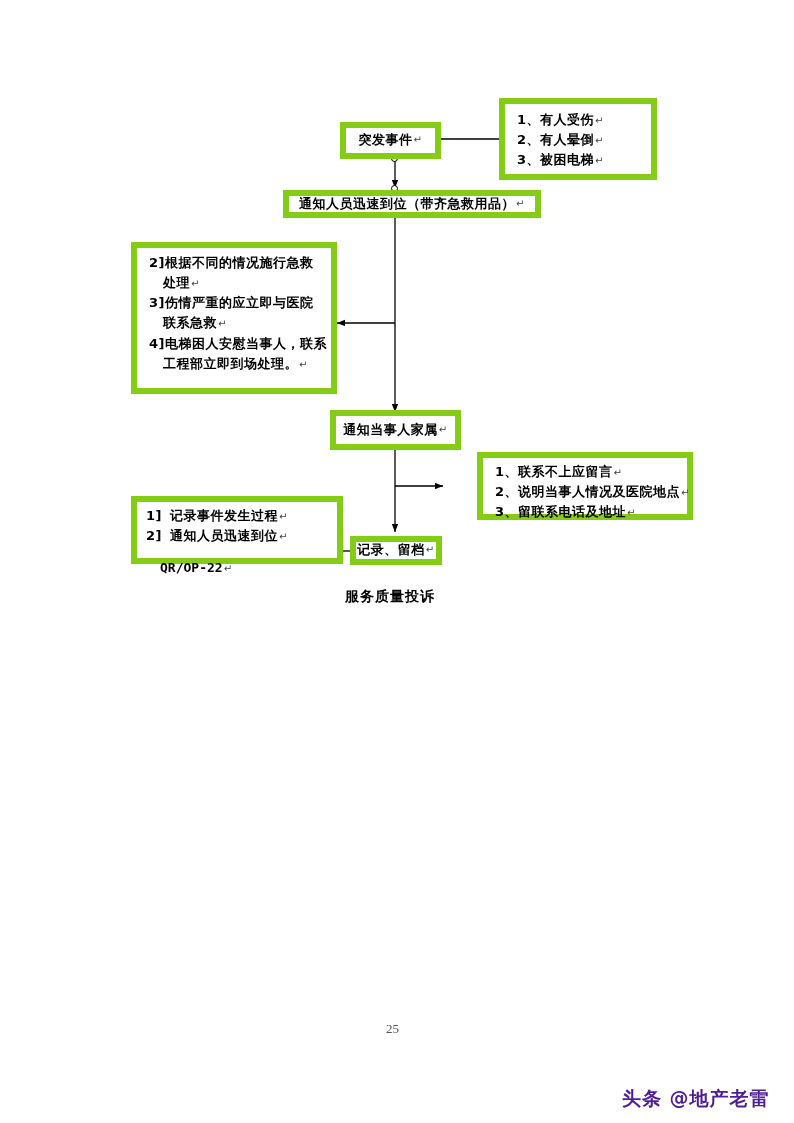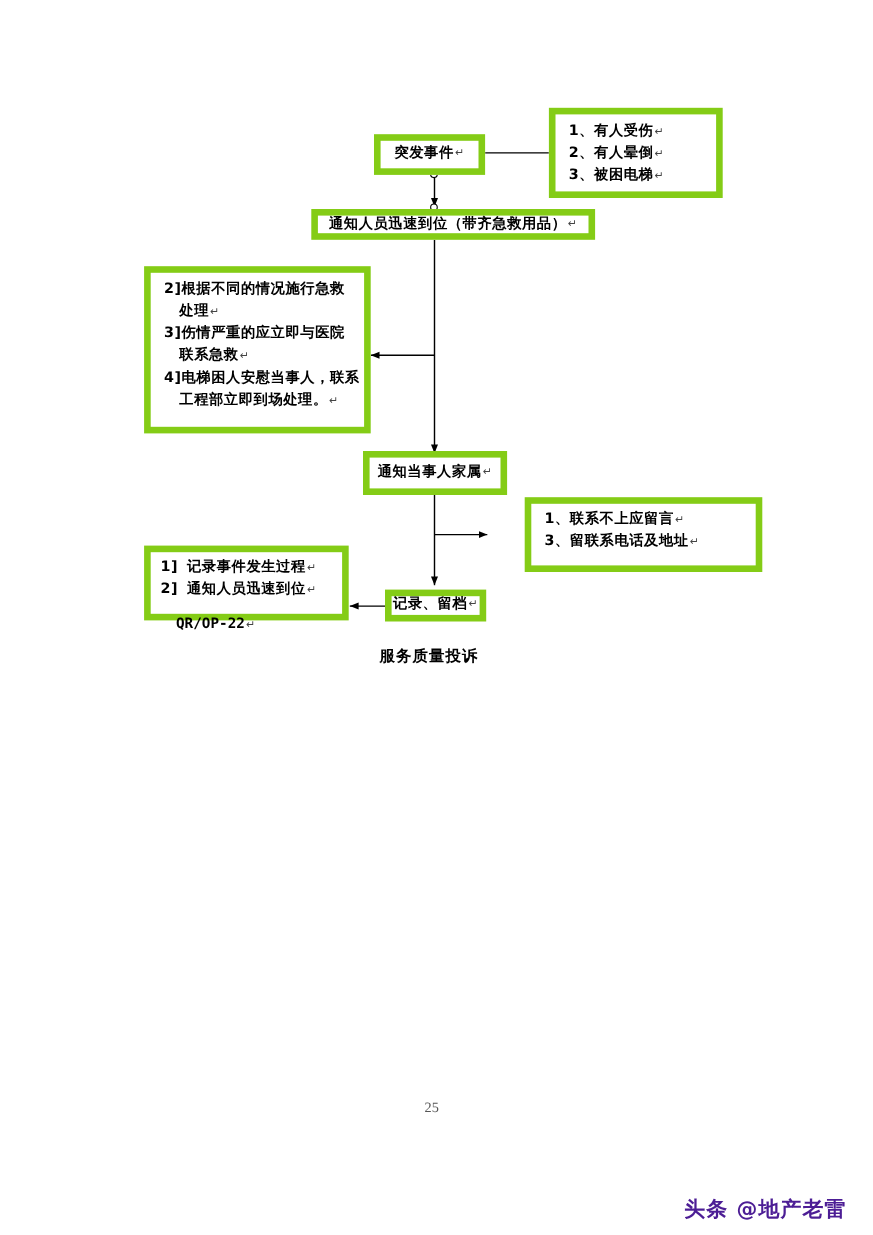--- a/index.html
+++ b/index.html
@@ -180,40 +180,43 @@
   <div class="node" style="left:330px; top:410px; width:131px; height:40px;">
     <span>通知当事人家属</span>
       <span class="pil">↵</span>
   </div>
 
   <div class="node node-list" style="left:443px; top:452px; width:216px; height:68px; padding-top:4px;margin-left:34px;">
     <div class="li">
       <span class="num">1、</span><span class="cont">联系不上应留言</span><span class="pil">↵</span>
     </div>
     <div class="li">
+      <span class="num">2、</span><span class="cont">说明当事人情况及医院地点</span><span class="pil">↵</span>
+    </div>
+    <div class="li">
       <span class="num">3、</span><span class="cont">留联系电话及地址</span><span class="pil">↵</span>
     </div>
   </div>
 
   <div class="node" style="left:350px; top:536px; width:92px; height:29px;">
     <span>记录、留档</span>
       <span class="pil">↵</span>
   </div>
 
-  <div class="node node-list" style="left:131px; top:496px; width:186px; height:68px; padding-top:4px; padding-left:9px;">
+  <div class="node node-list" style="left:131px; top:496px; width:212px; height:68px; padding-top:4px; padding-left:9px;">
     <div class="li">
       <span class="num" style="padding-right:8px;">1]</span><span class="cont">记录事件发生过程</span><span class="pil">↵</span>
     </div>
     <div class="li">
       <span class="num" style="padding-right:8px;">2]</span><span class="cont">通知人员迅速到位</span><span class="pil">↵</span>
     </div>
     <div class="li" style="padding-left:14px;margin-top:12px;">
       <span class="cont mono">QR/OP-22</span><span class="pil">↵</span>
     </div>
   </div>
 
   <div class="caption" style="left:345px; top:588px;">服务质量投诉</div>
 
-  <div class="pagenum" style="left:386px; top:999px;">25</div>
+  <div class="pagenum" style="left:386px; top:1021px;">25</div>
 
   <div class="watermark" style="left:622px; top:1086px;">头条 @地产老雷</div>
 
 </div>
 
 </body></html>

